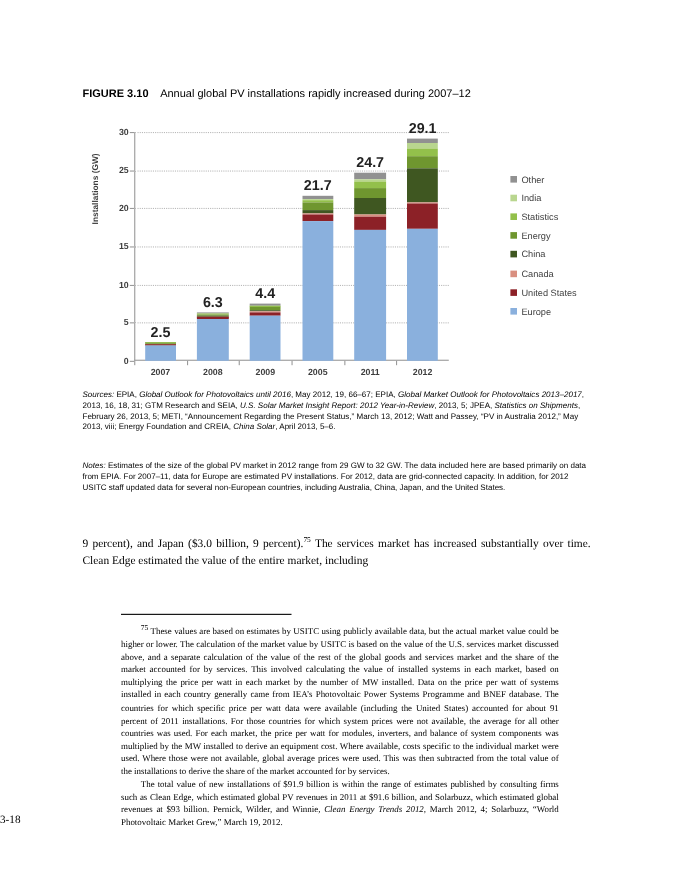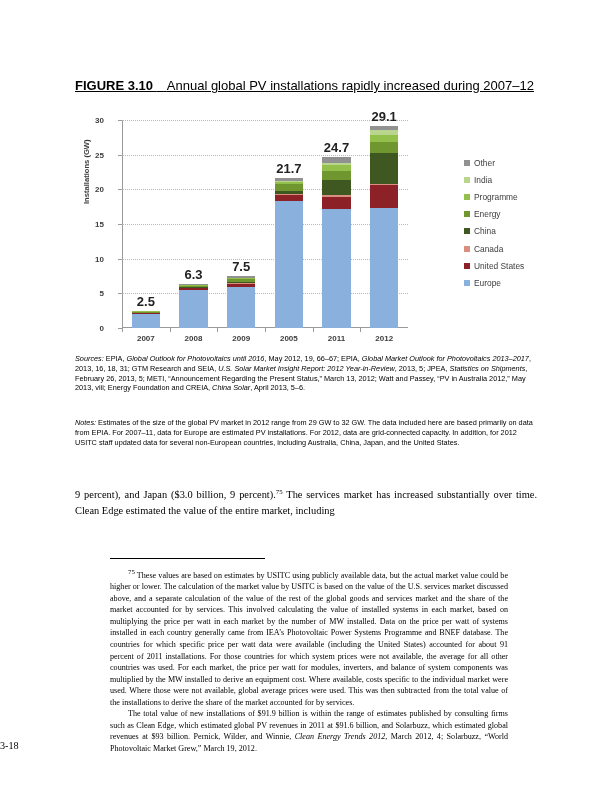--- a/index.html
+++ b/index.html
@@ -10,21 +10,21 @@
     color:#000;
     position:relative;
     overflow:hidden;
   }
   .page{position:absolute;inset:0;}
 
   
   .fig-caption{
     position:absolute;left:75px;top:80px;width:470px;
     font-family:"Liberation Sans", sans-serif;
-    font-size:13px;line-height:12px;color:#000;text-decoration:underline;
+    font-size:10px;line-height:12px;color:#000;
   }
   .fig-caption .fig-label{font-weight:bold;}
   .fig-caption .fig-title{font-weight:normal;}
 
   
   .chart-wrap{
     position:absolute;left:86px;top:112px;width:452px;height:232px;
   }
   .y-axis-title{
     position:absolute;left:-4px;top:92px;
@@ -42,21 +42,21 @@
   }
   .axis-line{
     position:absolute;left:0;top:0;width:0;height:100%;
     border-left:1px solid #9a9a9a;
   }
   .axis-base{
     position:absolute;left:0;bottom:0;width:100%;height:0;
     border-top:1px solid #9a9a9a;
   }
   .ytick-label{
-    position:absolute;right:100%;margin-right:18px;
+    position:absolute;right:100%;margin-right:5px;
     font-family:"Liberation Sans", sans-serif;
     font-size:8px;color:#3d3d3d;font-weight:bold;
     transform:translateY(-50%);white-space:nowrap;
   }
   .ytick-mark{
     position:absolute;right:100%;width:4px;height:0;
     border-top:1px solid #9a9a9a;
   }
   .bars{
     position:absolute;left:0;bottom:0;width:100%;height:100%;
@@ -217,21 +217,21 @@
           <div class="bar-slot">
             <div class="bar">
               <div class="seg" style="height: 41.2533px; background: rgb(138, 176, 221);"></div>
               <div class="seg" style="height: 3.12px; background: rgb(140, 33, 39);"></div>
               <div class="seg" style="height: 0.693333px; background: rgb(217, 143, 128);"></div>
               <div class="seg" style="height: 1.04px; background: rgb(63, 87, 33);"></div>
               <div class="seg" style="height: 3.328px; background: rgb(111, 150, 47);"></div>
               <div class="seg" style="height: 0.554667px; background: rgb(147, 192, 75);"></div>
               <div class="seg" style="height: 0.138667px; background: rgb(185, 214, 143);"></div>
               <div class="seg" style="height: 1.872px; background: rgb(145, 145, 145);"></div>
-              <div class="bar-total">7.5</div>
+              <div class="bar-total">4.4</div>
             </div>
             <div class="xtick-mark"></div>
           </div>
           <div class="bar-slot">
             <div class="bar">
               <div class="seg" style="height: 126.533px; background: rgb(138, 176, 221);"></div>
               <div class="seg" style="height: 6.24px; background: rgb(140, 33, 39);"></div>
               <div class="seg" style="height: 1.04px; background: rgb(217, 143, 128);"></div>
               <div class="seg" style="height: 3.12px; background: rgb(63, 87, 33);"></div>
               <div class="seg" style="height: 6.93333px; background: rgb(111, 150, 47);"></div>
@@ -286,21 +286,21 @@
         <div class="legend-row">
           <span class="legend-swatch" style="background: rgb(145, 145, 145);"></span>
           <span class="legend-label">Other</span>
         </div>
         <div class="legend-row">
           <span class="legend-swatch" style="background: rgb(185, 214, 143);"></span>
           <span class="legend-label">India</span>
         </div>
         <div class="legend-row">
           <span class="legend-swatch" style="background: rgb(147, 192, 75);"></span>
-          <span class="legend-label">Programme</span>
+          <span class="legend-label">Statistics</span>
         </div>
         <div class="legend-row">
           <span class="legend-swatch" style="background: rgb(111, 150, 47);"></span>
           <span class="legend-label">Energy</span>
         </div>
         <div class="legend-row">
           <span class="legend-swatch" style="background: rgb(63, 87, 33);"></span>
           <span class="legend-label">China</span>
         </div>
         <div class="legend-row">

